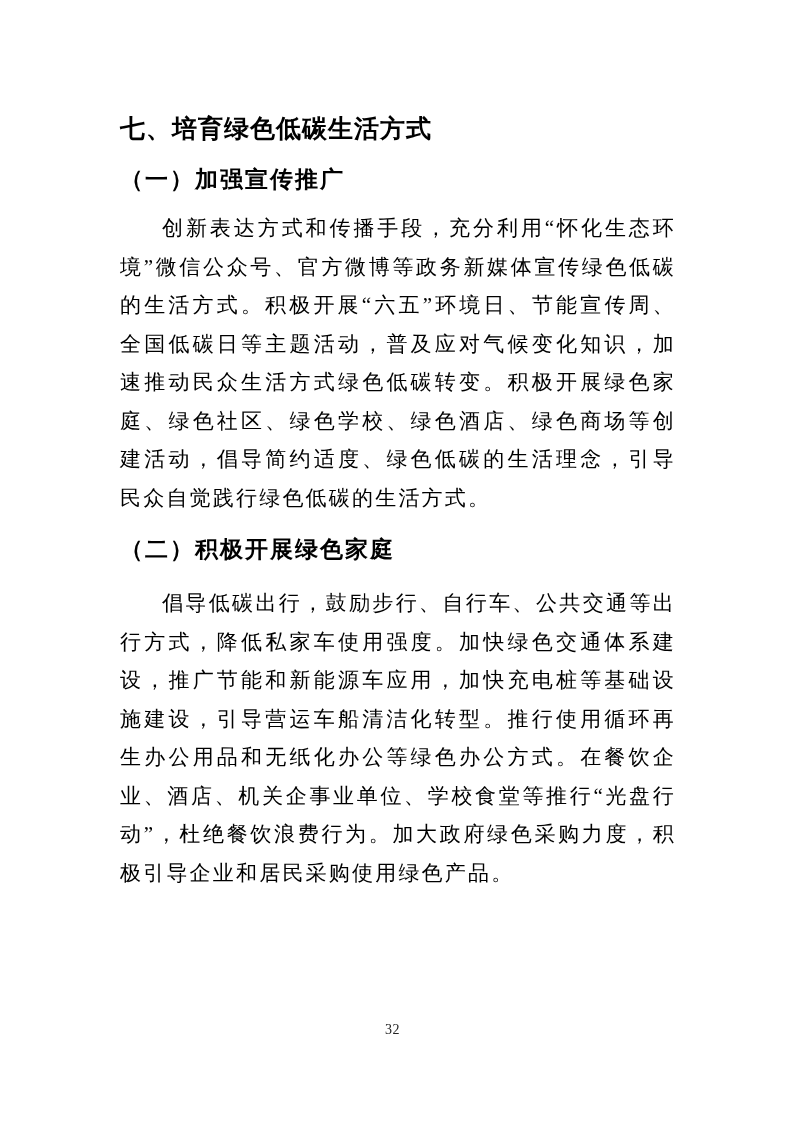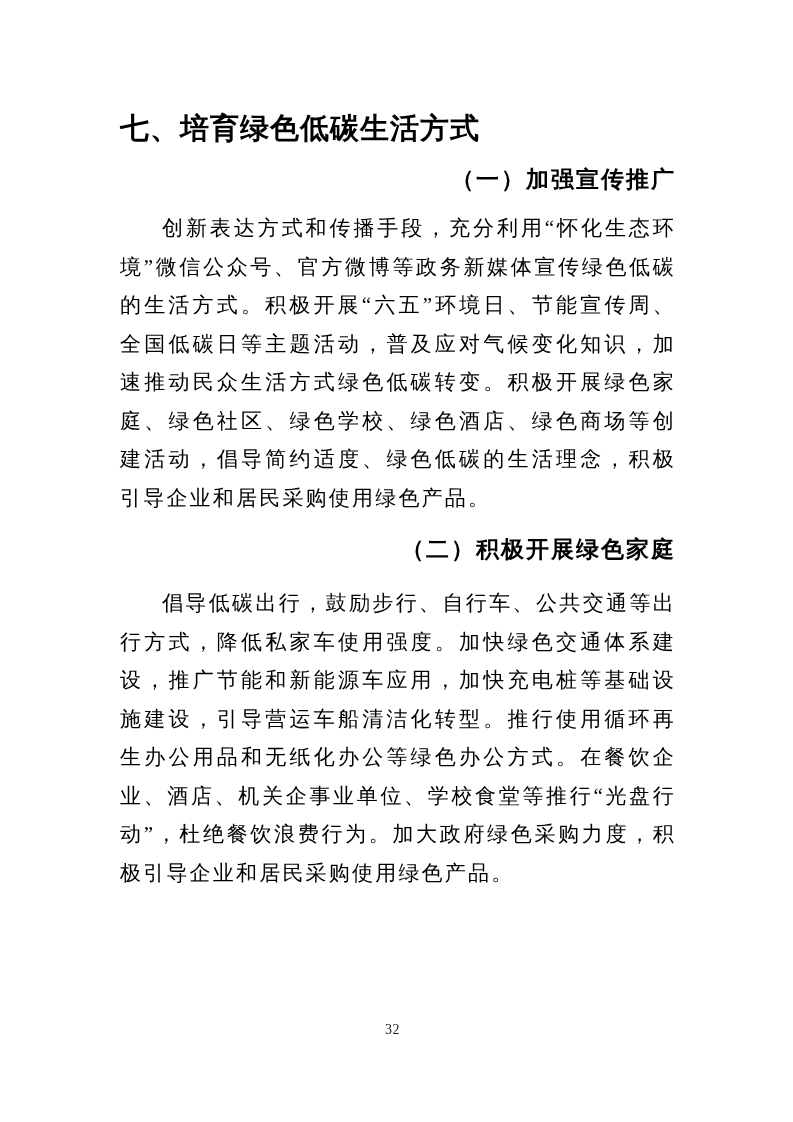--- a/index.html
+++ b/index.html
@@ -19,36 +19,35 @@
   .content {
     position: absolute;
     left: 120px;
     top: 0;
     width: 556px;
   }
   .main-heading {
     margin: 0;
     margin-top: 112px;
     font-family: "Liberation Sans", "DejaVu Sans", sans-serif;
-    font-size: 29px;
+    font-size: 25px;
     font-weight: 700;
     line-height: 32px;
     letter-spacing: 1px;
     color: #000000;
   }
   .sub-heading {
     margin: 0;
     margin-top: 21px;
     font-family: "Liberation Serif", "DejaVu Serif", serif;
     font-size: 23px;
     font-weight: 700;
     line-height: 30px;
     letter-spacing: 2px;
     color: #000000;
-    text-align: right;
   }
   .body-para {
     margin: 0;
     margin-top: 14px;
     font-size: 21px;
     line-height: 38.5px;
     letter-spacing: 2.2px;
     text-indent: 2em;
     text-align: justify;
     text-justify: inter-character;
@@ -75,21 +74,21 @@
 </head>
 <body>
 
 <div class="page">
   <div class="content">
 
     <h1 class="main-heading">七、培育绿色低碳生活方式</h1>
 
     <div class="section section-1">
       <h2 class="sub-heading">（一）加强宣传推广</h2>
-      <p class="body-para">创新表达方式和传播手段，充分利用“怀化生态环境”微信公众号、官方微博等政务新媒体宣传绿色低碳的生活方式。积极开展“六五”环境日、节能宣传周、全国低碳日等主题活动，普及应对气候变化知识，加速推动民众生活方式绿色低碳转变。积极开展绿色家庭、绿色社区、绿色学校、绿色酒店、绿色商场等创建活动，倡导简约适度、绿色低碳的生活理念，积极引导企业和居民采购使用绿色产品。</p>
+      <p class="body-para">创新表达方式和传播手段，充分利用“怀化生态环境”微信公众号、官方微博等政务新媒体宣传绿色低碳的生活方式。积极开展“六五”环境日、节能宣传周、全国低碳日等主题活动，普及应对气候变化知识，加速推动民众生活方式绿色低碳转变。积极开展绿色家庭、绿色社区、绿色学校、绿色酒店、绿色商场等创建活动，倡导简约适度、绿色低碳的生活理念，引导民众自觉践行绿色低碳的生活方式。</p>
     </div>
 
     <div class="section section-2">
       <h2 class="sub-heading">（二）积极开展绿色家庭</h2>
       <p class="body-para">倡导低碳出行，鼓励步行、自行车、公共交通等出行方式，降低私家车使用强度。加快绿色交通体系建设，推广节能和新能源车应用，加快充电桩等基础设施建设，引导营运车船清洁化转型。推行使用循环再生办公用品和无纸化办公等绿色办公方式。在餐饮企业、酒店、机关企事业单位、学校食堂等推行“光盘行动”，杜绝餐饮浪费行为。加大政府绿色采购力度，积极引导企业和居民采购使用绿色产品。</p>
     </div>
 
   </div>
 
   <div class="page-number">32</div>

